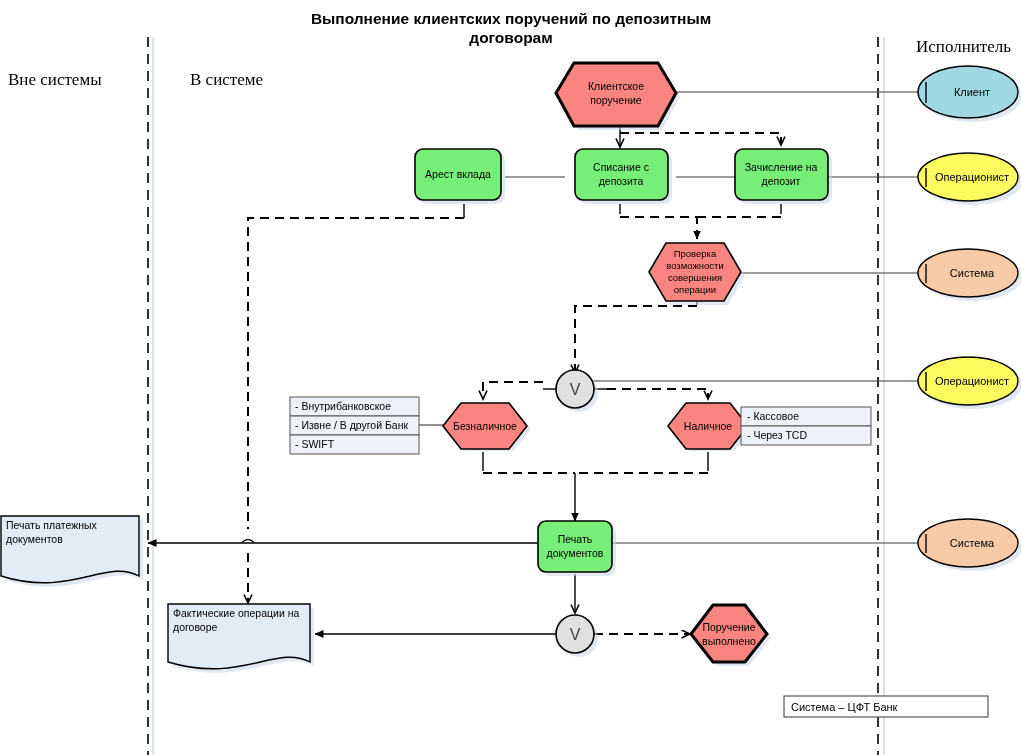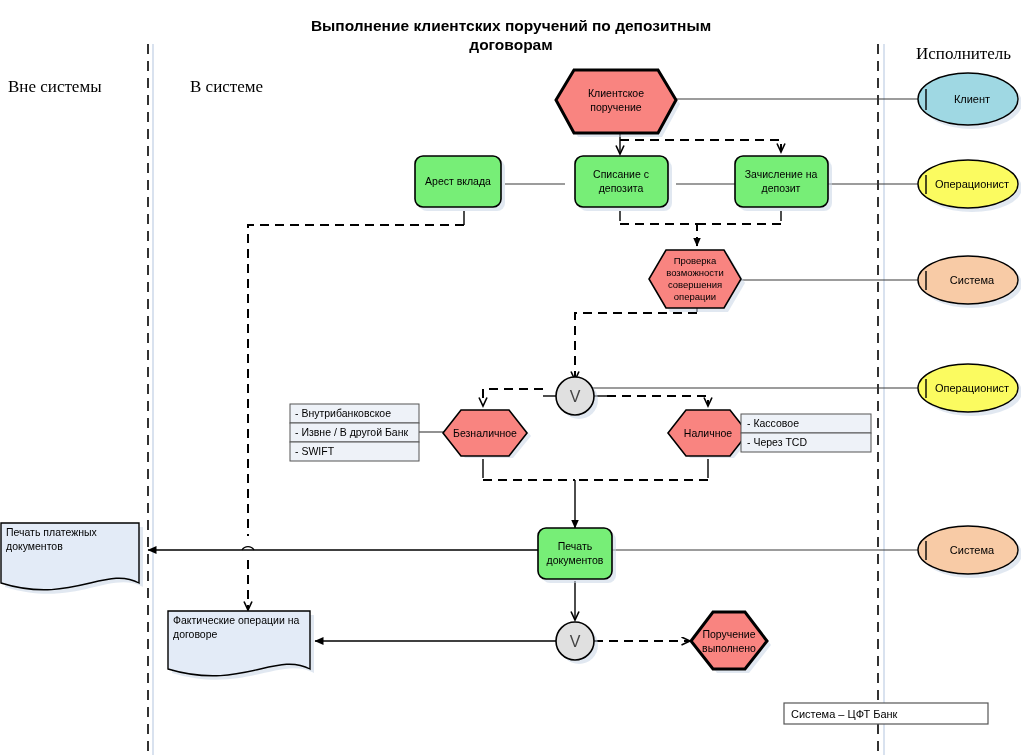--- a/index.html
+++ b/index.html
@@ -9,21 +9,21 @@
   }
   body {
     width: 1021px;
     height: 755px;
     font-family: "Liberation Sans", sans-serif;
     overflow: hidden;
     position: relative;
   }
   #diagram-root {
     position: absolute;
-    top: 12px; left: 0;
+    top: 5px; left: 0;
     width: 1021px;
     height: 627px;
   }
   svg { display: block; }
   .lane-label {
     font-family: "Liberation Serif", serif;
     font-size: 17px;
     fill: #000000;
   }
   .title-text {

